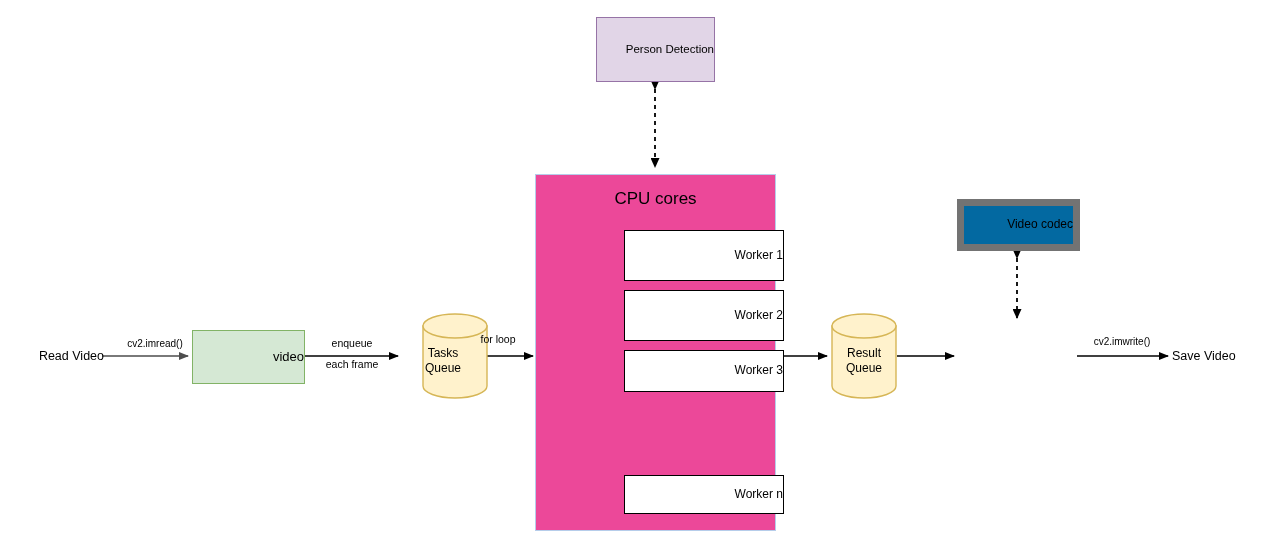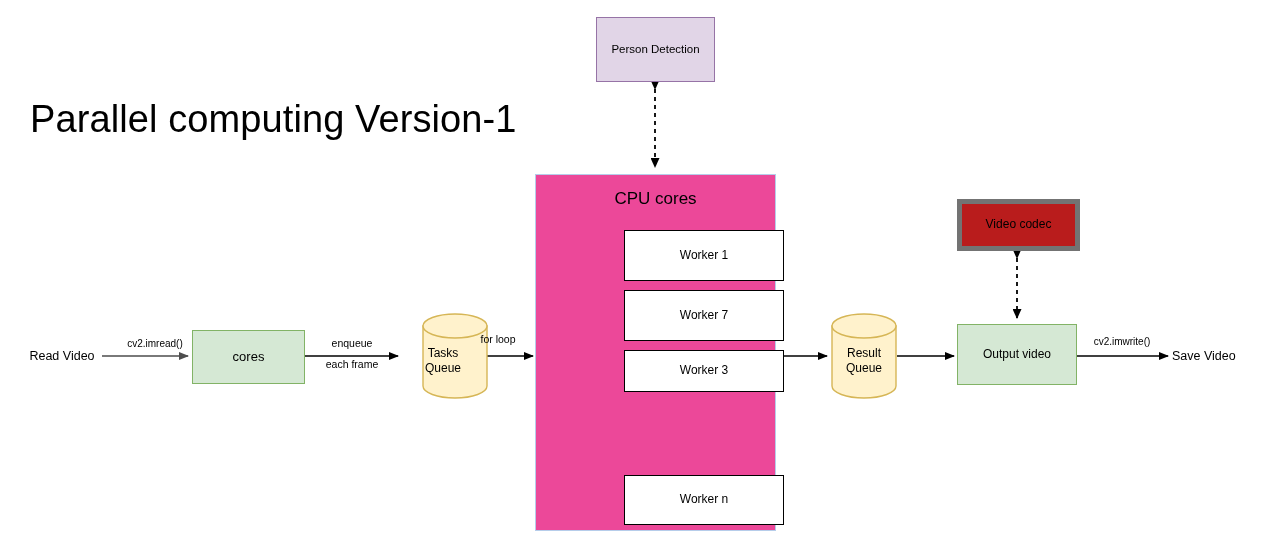--- a/index.html
+++ b/index.html
@@ -16,21 +16,21 @@
     width: 1271px;
     height: 554px;
     background: #ffffff;
     overflow: hidden;
   }
   .node {
     position: absolute;
     box-sizing: border-box;
     display: flex;
     align-items: center;
-    justify-content: center;
+    justify-content: flex-end;
     text-align: center;
     line-height: 1.15;
     color: #000000;
   }
 
   
   #page-title {
     left: 30px;
     top: 95px;
     width: 560px;
@@ -48,22 +48,22 @@
     font-size: 11.5px;
   }
   
   .box-green {
     background: #d5e8d4;
     border: 1px solid #82b366;
     font-size: 13px;
   }
   
   .box-orange {
-    background: #b91c1c;
-    border: 5px solid #737373;
+    background: #0369a1;
+    border: 7px solid #737373;
     font-size: 12px;
   }
   
   .box-blue {
     background: #ec4899;
     border: 1px solid #b6cdea;
     align-items: flex-start;
     justify-content: center;
     font-size: 17px;
     padding-top: 14px;
@@ -148,76 +148,72 @@
 
     <line x1="1077" y1="356" x2="1168" y2="356" stroke="#000000" stroke-width="1.6" marker-end="url(#arrowSolid)"></line>
 
     <line x1="655" y1="89" x2="655" y2="167" stroke="#000000" stroke-width="1.8" stroke-dasharray="4 4" marker-start="url(#arrowUp)" marker-end="url(#arrowUp)"></line>
 
     <line x1="1017" y1="258" x2="1017" y2="318" stroke="#000000" stroke-width="1.8" stroke-dasharray="4 4" marker-start="url(#arrowUp)" marker-end="url(#arrowUp)"></line>
 
     <line x1="656" y1="401" x2="656" y2="475" stroke="#000000" stroke-width="1.6" stroke-dasharray="4 5"></line>
   </svg>
 
-  <div class="node plain-label" id="page-title">Parallel computing Version-1</div>
 
   <div class="node box-purple" style="left:596px; top:17px; width:119px; height:65px;">
     <span>Person Detection</span>
   </div>
 
   <div class="node plain-label" style="left:20px; top:345px; width:84px; height:22px;">
     <span>Read Video</span>
   </div>
 
   <div class="node box-green" style="left:192px; top:330px; width:113px; height:54px;">
-    <span>cores</span>
+    <span>video</span>
   </div>
 
   <div class="cylinder" style="left:398px; top:313px; width:66px; height:86px;padding-left:24px;">
     <svg width="66" height="86" viewBox="0 0 66 86">
       <path d="M1,13 L1,73 A32,12 0 0 0 65,73 L65,13 Z" fill="#fff2cc" stroke="#d6b656" stroke-width="1.4"></path>
       <ellipse cx="33" cy="13" rx="32" ry="12" fill="#fff2cc" stroke="#d6b656" stroke-width="1.4"></ellipse>
     </svg>
     <div class="cyl-text" style="top:33px;">Tasks</div>
     <div class="cyl-text" style="top:48px;">Queue</div>
   </div>
 
   <div class="node box-blue" style="left:535px; top:174px; width:241px; height:357px;">
     <span>CPU cores</span>
   </div>
 
   <div class="node box-worker" style="left:576px; top:230px; width:160px; height:51px;">
     <span>Worker 1</span>
   </div>
   <div class="node box-worker" style="left:576px; top:290px; width:160px; height:51px;">
-    <span>Worker 7</span>
+    <span>Worker 2</span>
   </div>
   <div class="node box-worker" style="left:576px; top:350px; width:160px; height:42px;">
     <span>Worker 3</span>
   </div>
-  <div class="node box-worker" style="left:576px; top:475px; width:160px; height:50px;">
+  <div class="node box-worker" style="left:576px; top:475px; width:160px; height:39px;">
     <span>Worker n</span>
   </div>
 
   <div class="cylinder" style="left:831px; top:313px; width:66px; height:86px;">
     <svg width="66" height="86" viewBox="0 0 66 86">
       <path d="M1,13 L1,73 A32,12 0 0 0 65,73 L65,13 Z" fill="#fff2cc" stroke="#d6b656" stroke-width="1.4"></path>
       <ellipse cx="33" cy="13" rx="32" ry="12" fill="#fff2cc" stroke="#d6b656" stroke-width="1.4"></ellipse>
     </svg>
     <div class="cyl-text" style="top:33px;">Result</div>
     <div class="cyl-text" style="top:48px;">Queue</div>
   </div>
 
   <div class="node box-orange" style="left:957px; top:199px; width:123px; height:52px;">
     <span>Video codec</span>
   </div>
 
-  <div class="node box-green" style="left:957px; top:324px; width:120px; height:61px; font-size:12px;">
-    <span>Output video</span>
-  </div>
 
   <div class="node plain-label" style="left:1172px; top:345px; width:88px; height:22px; justify-content:flex-start;">
     <span>Save Video</span>
   </div>
 
   <div class="edge-label" style="left:112px; top:338px; width:86px;">cv2.imread()</div>
 
   <div class="edge-label mid" style="left:312px; top:337px; width:80px;">enqueue</div>
 
   <div class="edge-label mid" style="left:306px; top:358px; width:92px;">each frame</div>

